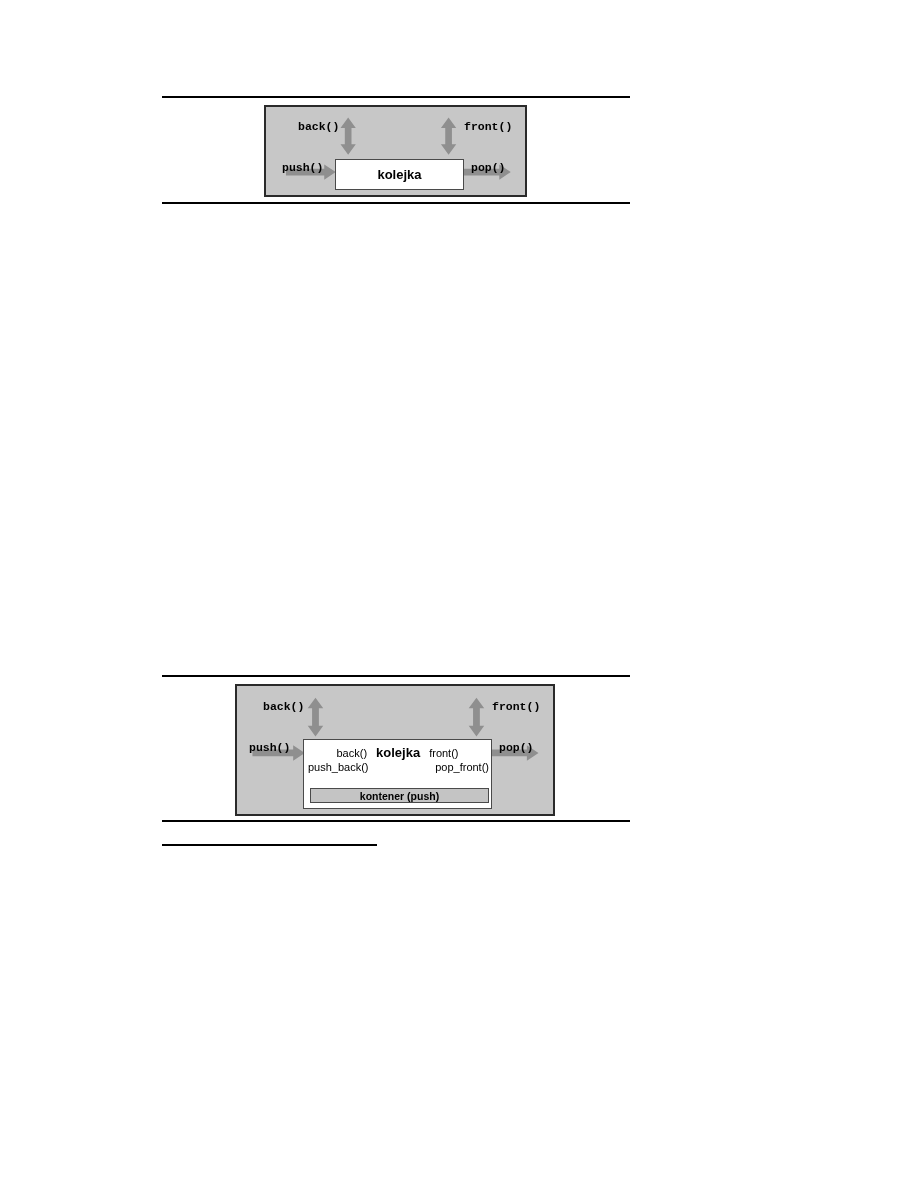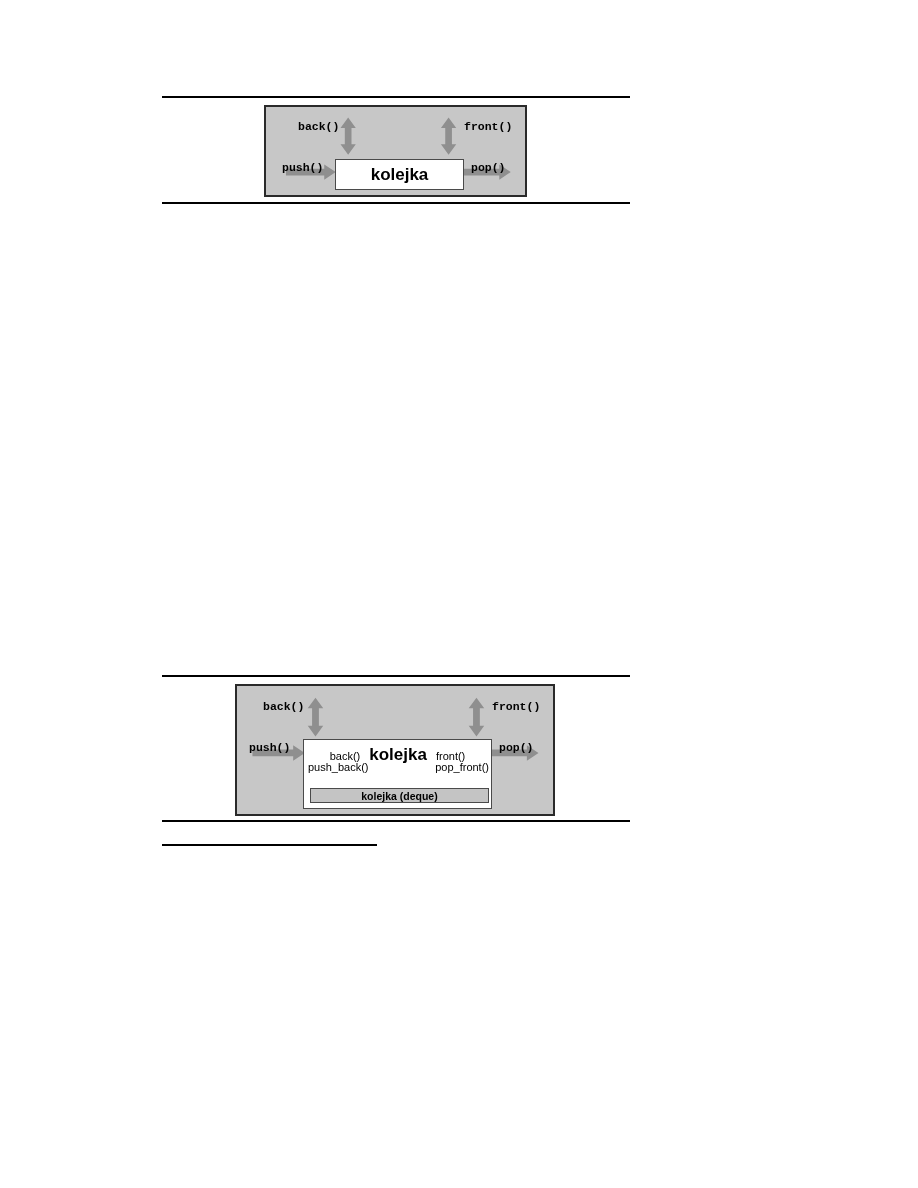--- a/index.html
+++ b/index.html
@@ -49,21 +49,21 @@
     box-sizing: border-box;
   }
   .inner-box.d1 {
     display: flex;
     align-items: center;
     justify-content: center;
   }
   .box-title {
     font-family: "Liberation Sans", sans-serif;
     font-weight: bold;
-    font-size: 17px;
+    font-size: 13px;
     color: #000;
     white-space: nowrap;
   }
   .inner-top-row {
     position: absolute;
     left: 0; right: 0; top: 5px;
     display: flex;
     justify-content: center;
     align-items: baseline;
     gap: 9px;
@@ -148,20 +148,20 @@
 
     <div class="inner-box" style="left:66px; top:53px; width:189px; height:70px;">
       <div class="inner-top-row">
         <span class="sans-label">back()</span>
         <span class="box-title">kolejka</span>
         <span class="sans-label">front()</span>
       </div>
       <span class="sans-label abs" style="left:4px; top:21px;">push_back()</span>
       <span class="sans-label abs" style="right:2px; top:21px;text-align:center;">pop_front()</span>
       <div class="container-bar">
-        <span>kolejka (deque)</span>
+        <span>kontener (push)</span>
       </div>
     </div>
   </div>
 
   <div class="rule" style="left:162px; top:844px; width:215px;"></div>
 
 </div>
 
 </body></html>

